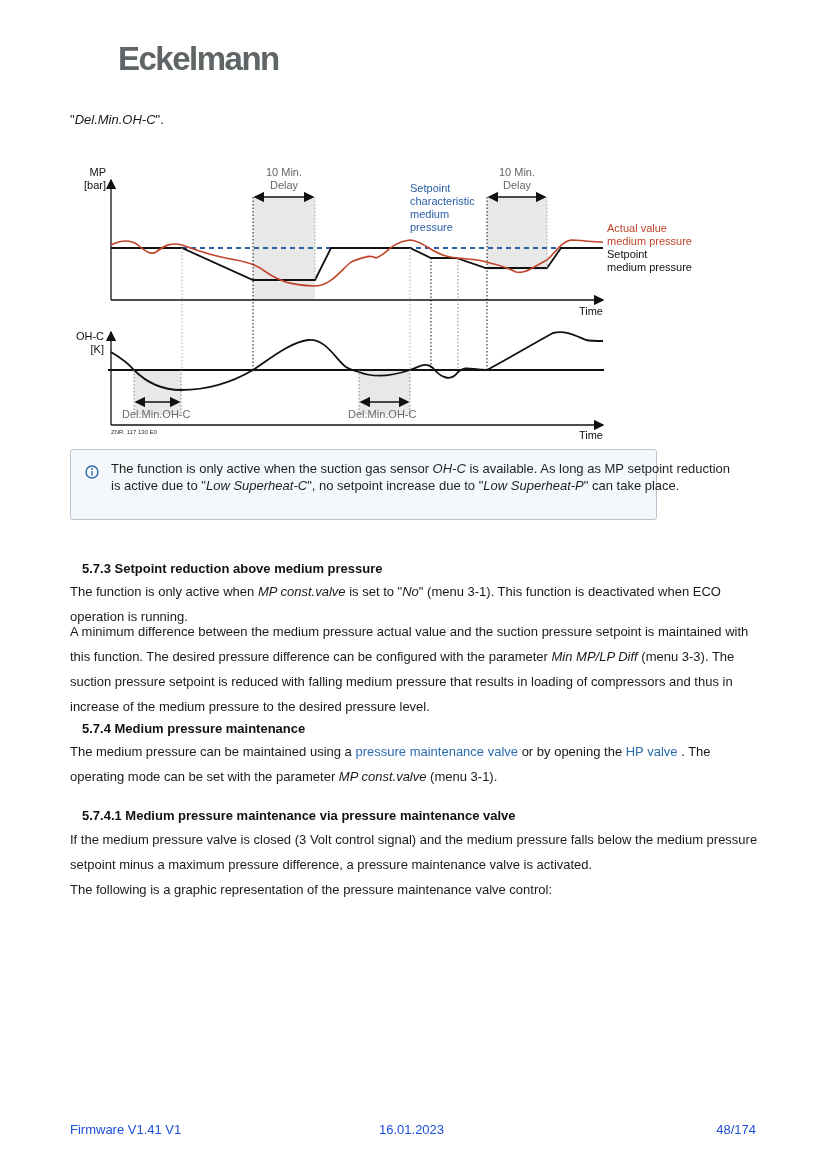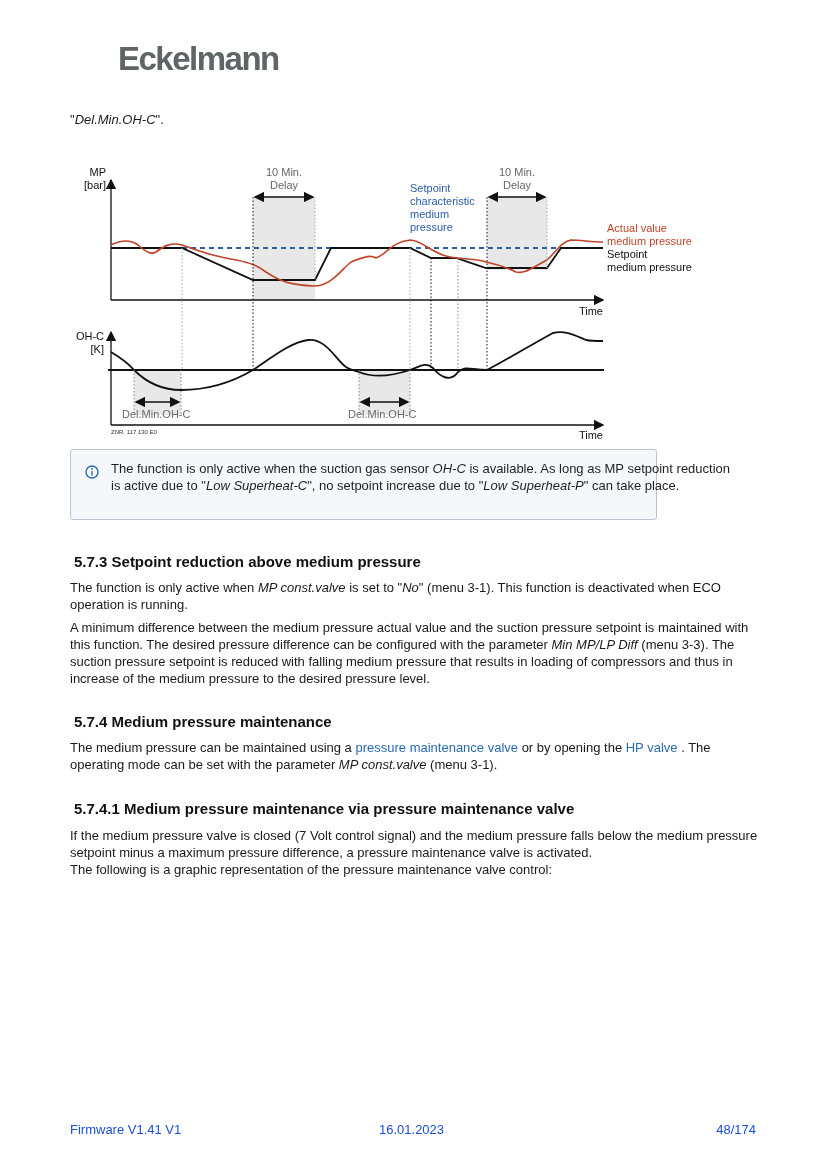--- a/index.html
+++ b/index.html
@@ -7,22 +7,22 @@
          font-family: "Liberation Sans", sans-serif; color: #1a1a1a; font-size: 13px; }
   .logo { position: absolute; left: 70px; top: 40px; font-family: "Liberation Sans", sans-serif;
           font-weight: bold; font-size: 33px; color: #5f6467; letter-spacing: -1.5px; margin-left: 48px; }
   .intro { position: absolute; left: 70px; top: 112px; width: 690px; line-height: 16px; font-size: 13px; }
   .intro i { font-style: italic; }
   .diagram { position: absolute; left: 76px; top: 160px; }
   .info-box { position: absolute; left: 70px; top: 449px; width: 587px; height: 71px;
               border: 1px solid #b9c6d2; border-radius: 3px; background: #f5f8fb; box-sizing: border-box; }
   .info-icon { position: absolute; left: 14px; top: 15px; width: 14px; height: 14px; }
   .info-text { position: absolute; left: 40px; top: 10px; width: 630px; line-height: 17px; font-size: 13px; color: #1f1f1f; }
-  h3, h4 { margin: 4px; font-weight: bold; font-size: 15px; position: absolute; left: 70px; color: #111; }
-  .para { position: absolute; left: 70px; width: 690px; line-height: 17px; font-size: 13px; color: #1a1a1a; }
+  h3, h4 { margin: 12px; font-weight: bold; font-size: 13px; position: absolute; left: 70px; color: #111; }
+  .para { position: absolute; left: 70px; width: 690px; line-height: 25px; font-size: 13px; color: #1a1a1a; }
   .link { color: #2a6bb0; }
   .footer { position: absolute; top: 1122px; font-size: 13px; color: #1d4ed8; }
 </style>
 </head>
 <body>
 
 <div class="logo">Eckelmann</div>
 
 <div class="intro">
   <div><span>"</span><i>Del.Min.OH-C</i><span>".</span></div>
@@ -135,19 +135,19 @@
 
 <h3 style="top:549px;">5.7.3  Setpoint reduction above medium pressure</h3>
 <div class="para" style="top:579px;"><span>The function is only active when </span><i>MP const.valve</i><span> is set to "</span><i>No</i><span>" (menu 3-1). This function is deactivated when ECO operation is running.</span></div>
 <div class="para" style="top:619px;"><span>A minimum difference between the medium pressure actual value and the suction pressure setpoint is maintained with this function. The desired pressure difference can be configured with the parameter </span><i>Min MP/LP Diff</i><span> (menu 3-3). The suction pressure setpoint is reduced with falling medium pressure that results in loading of compressors and thus in increase of the medium pressure to the desired pressure level.</span></div>
 
 <h3 style="top:709px;">5.7.4  Medium pressure maintenance</h3>
 <div class="para" style="top:739px;"><span>The medium pressure can be maintained using a </span><span class="link">pressure maintenance valve</span><span> or by opening the </span><span class="link">HP valve</span><span> . The operating mode can be set with the parameter </span><i>MP const.valve</i><span> (menu 3-1).</span></div>
 
 <h4 style="top:796px;">5.7.4.1  Medium pressure maintenance via pressure maintenance valve</h4>
 <div class="para" style="top:827px;">
-  <div>If the medium pressure valve is closed (7 Volt control signal) and the medium pressure falls below the medium pressure setpoint minus a maximum pressure difference, a pressure maintenance valve is activated.</div>
+  <div>If the medium pressure valve is closed (3 Volt control signal) and the medium pressure falls below the medium pressure setpoint minus a maximum pressure difference, a pressure maintenance valve is activated.</div>
   <div>The following is a graphic representation of the pressure maintenance valve control:</div>
 </div>
 
 <div class="footer" style="left:70px;">Firmware V1.41 V1</div>
 <div class="footer" style="left:379px;">16.01.2023</div>
 <div class="footer" style="right:71px;">48/174</div>
 
 </body></html>

